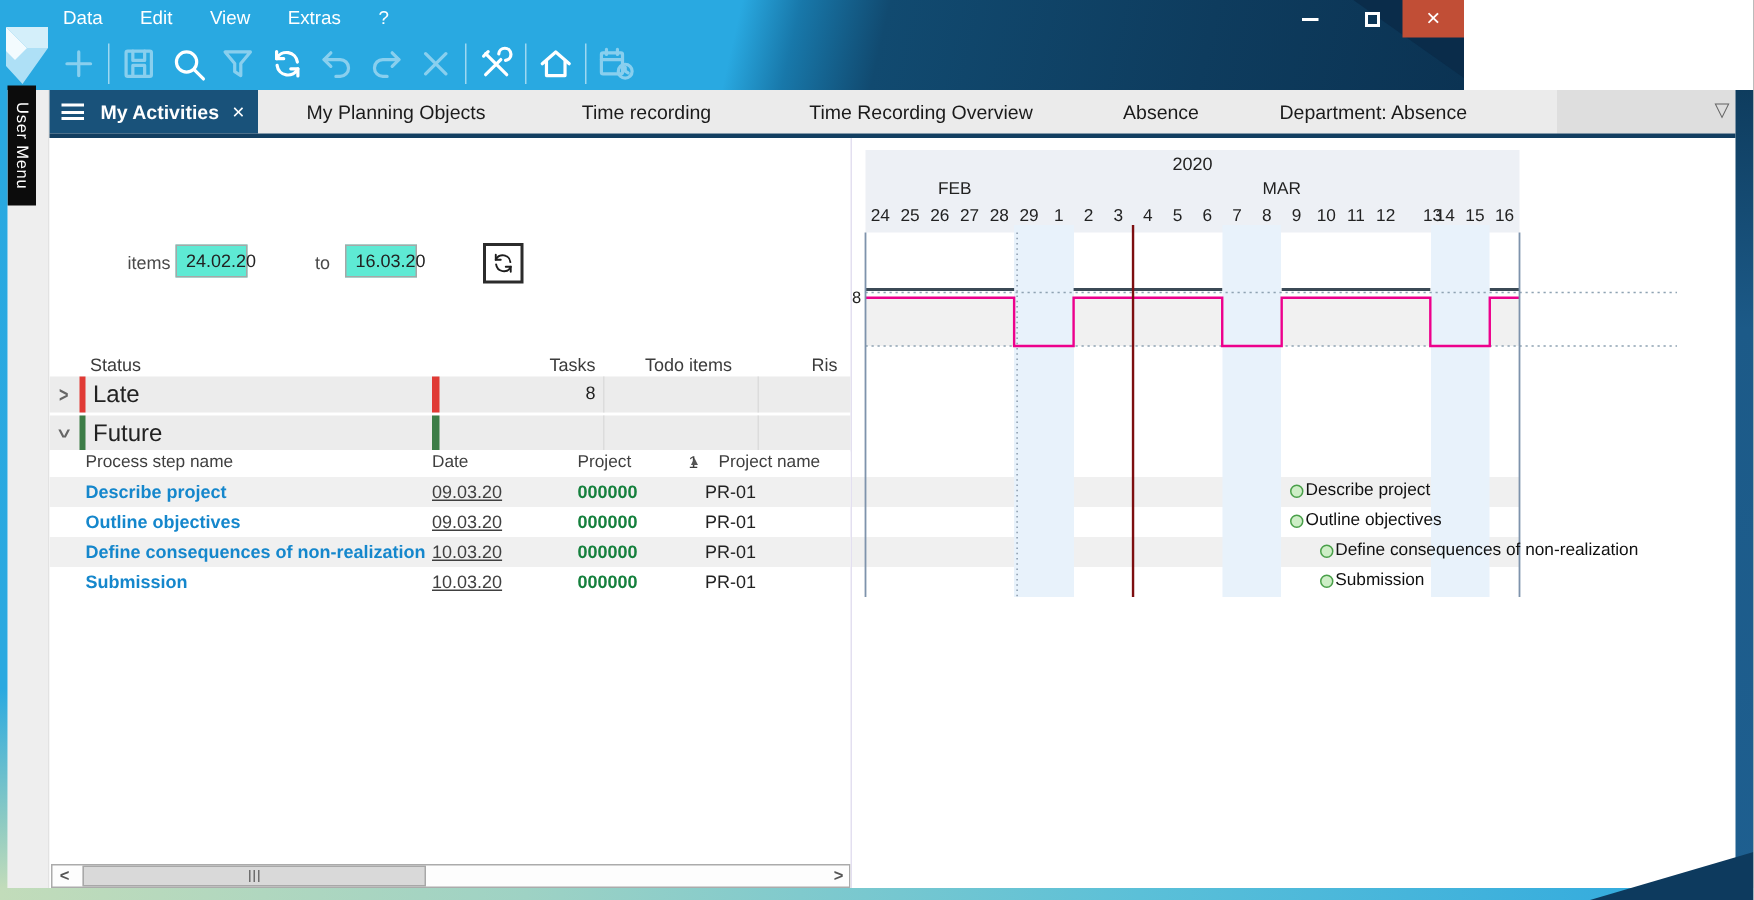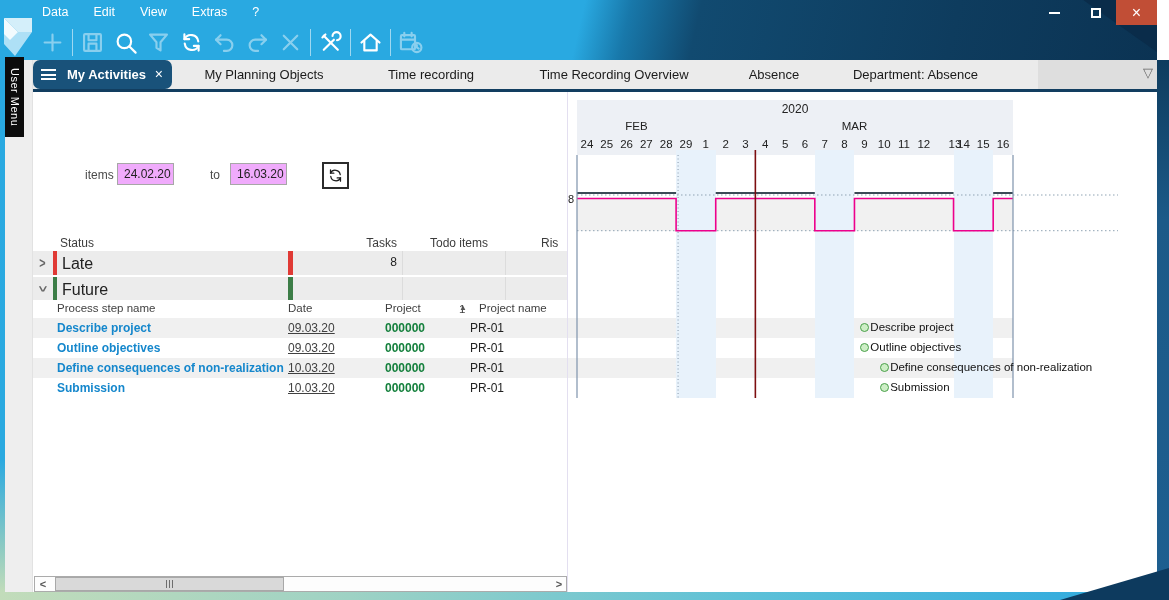--- a/index.html
+++ b/index.html
@@ -1,20 +1,20 @@
 <!DOCTYPE html>
 <html><head>
 <meta charset="utf-8">
 <style>
   html,body{margin:0;padding:0;background:#888;}
   *{box-sizing:border-box;font-family:"Liberation Sans","DejaVu Sans",sans-serif;}
   #win{position:relative;width:1169px;height:600px;overflow:hidden;background:#fff;}
 
   
-  #topbar{position:absolute;left:0;top:0;width:1157px;height:60px;
+  #topbar{position:absolute;left:0;top:0;width:976px;height:60px;
     background:linear-gradient(103deg,#29a9e1 0%,#29a9e1 50%,#1878aa 54%,#114a70 60%,#0e3c5e 82%,#0b3353 100%);}
   #corner-tri{position:absolute;right:0;top:0;width:90px;height:52px;background:#0a2c4a;
     clip-path:polygon(100% 0,100% 100%,18% 0);}
   #menubar{position:absolute;left:42px;top:4px;height:18px;display:flex;gap:0;}
   #menubar .mi{color:#fff;font-size:12.5px;padding:1px 13px 0 0;margin-right:12px;cursor:default;}
   #app-logo{position:absolute;left:2px;top:16px;width:34px;height:42px;}
   #toolbar{position:absolute;left:36px;top:25px;height:34px;display:flex;align-items:center;}
   .tbtn{width:33px;height:32px;display:flex;align-items:center;justify-content:center;}
   .tbtn svg{width:27px;height:27px;stroke:#fff;fill:none;stroke-width:1.9;stroke-linecap:round;stroke-linejoin:round;}
   .tbtn.dis svg{opacity:.45;}
@@ -32,30 +32,30 @@
   #user-menu-tab{position:absolute;left:5px;top:57px;width:19px;height:80px;background:#0c0c0c;
     display:flex;align-items:center;justify-content:center;}
   #user-menu-tab span{writing-mode:vertical-rl;color:#fff;font-size:11px;letter-spacing:.5px;white-space:nowrap;}
 
   
   #tabbar{position:absolute;left:33px;top:60px;width:1124px;height:29px;background:#ebebeb;}
   #tabbar-right{position:absolute;left:1005px;top:0;width:119px;height:29px;background:#dedede;}
   #tab-underline{position:absolute;left:33px;top:89px;width:1124px;height:3px;background:#123e60;}
   .tab{position:absolute;top:0;height:29px;display:flex;align-items:center;justify-content:center;
     font-size:13px;color:#1b1b1b;cursor:default;}
-  .tab.active{background:#19527a;color:#fff;font-weight:bold;justify-content:flex-start;padding-left:34px;border-radius:7px;}
+  .tab.active{background:#19527a;color:#fff;font-weight:bold;justify-content:flex-start;padding-left:34px;}
   .hamb{position:absolute;left:8px;top:9px;width:15px;height:11px;}
   .hamb div{height:2px;background:#fff;margin-bottom:2.5px;}
   .tabx{position:absolute;right:9px;top:6px;font-size:14px;font-weight:normal;color:#fff;}
   #tab-drop{position:absolute;left:1110px;top:5px;font-size:13px;color:#666;}
 
   
   #lpanel{position:absolute;left:33px;top:92px;width:535px;height:500px;background:#fff;overflow:hidden;border-right:1px solid #e3dff0;}
   .lbl{position:absolute;font-size:12px;color:#4a4a4a;}
-  .dinput{position:absolute;width:57px;height:22px;border:1px solid #a7a7a7;background:#f0abfc;
+  .dinput{position:absolute;width:48px;height:22px;border:1px solid #a7a7a7;background:#5eead4;
     font-size:12px;color:#222;display:flex;align-items:center;padding:0 3px 0 6px;}
   .dinput .cal{margin-left:auto;}
   #apply-btn{position:absolute;left:289px;top:70px;width:27px;height:27px;border:2px solid #2b2b2b;
     background:#fff;display:flex;align-items:center;justify-content:center;}
   #apply-btn svg{width:19px;height:19px;stroke:#1d1d1d;fill:none;stroke-width:1.6;stroke-linecap:round;}
   .hdr-cell{position:absolute;font-size:12px;color:#3c3c3c;}
   .grow{position:absolute;left:0;width:535px;background:#ececec;}
   .grow .exp{position:absolute;left:6px;top:5px;color:#666;font-size:12px;font-weight:bold;transform:scale(.9,1.2);}
   .grow .exp.down{transform:rotate(90deg) scale(.9,1.2);}
   .grow .cbar1{position:absolute;left:20px;top:0;width:4px;height:100%;}

